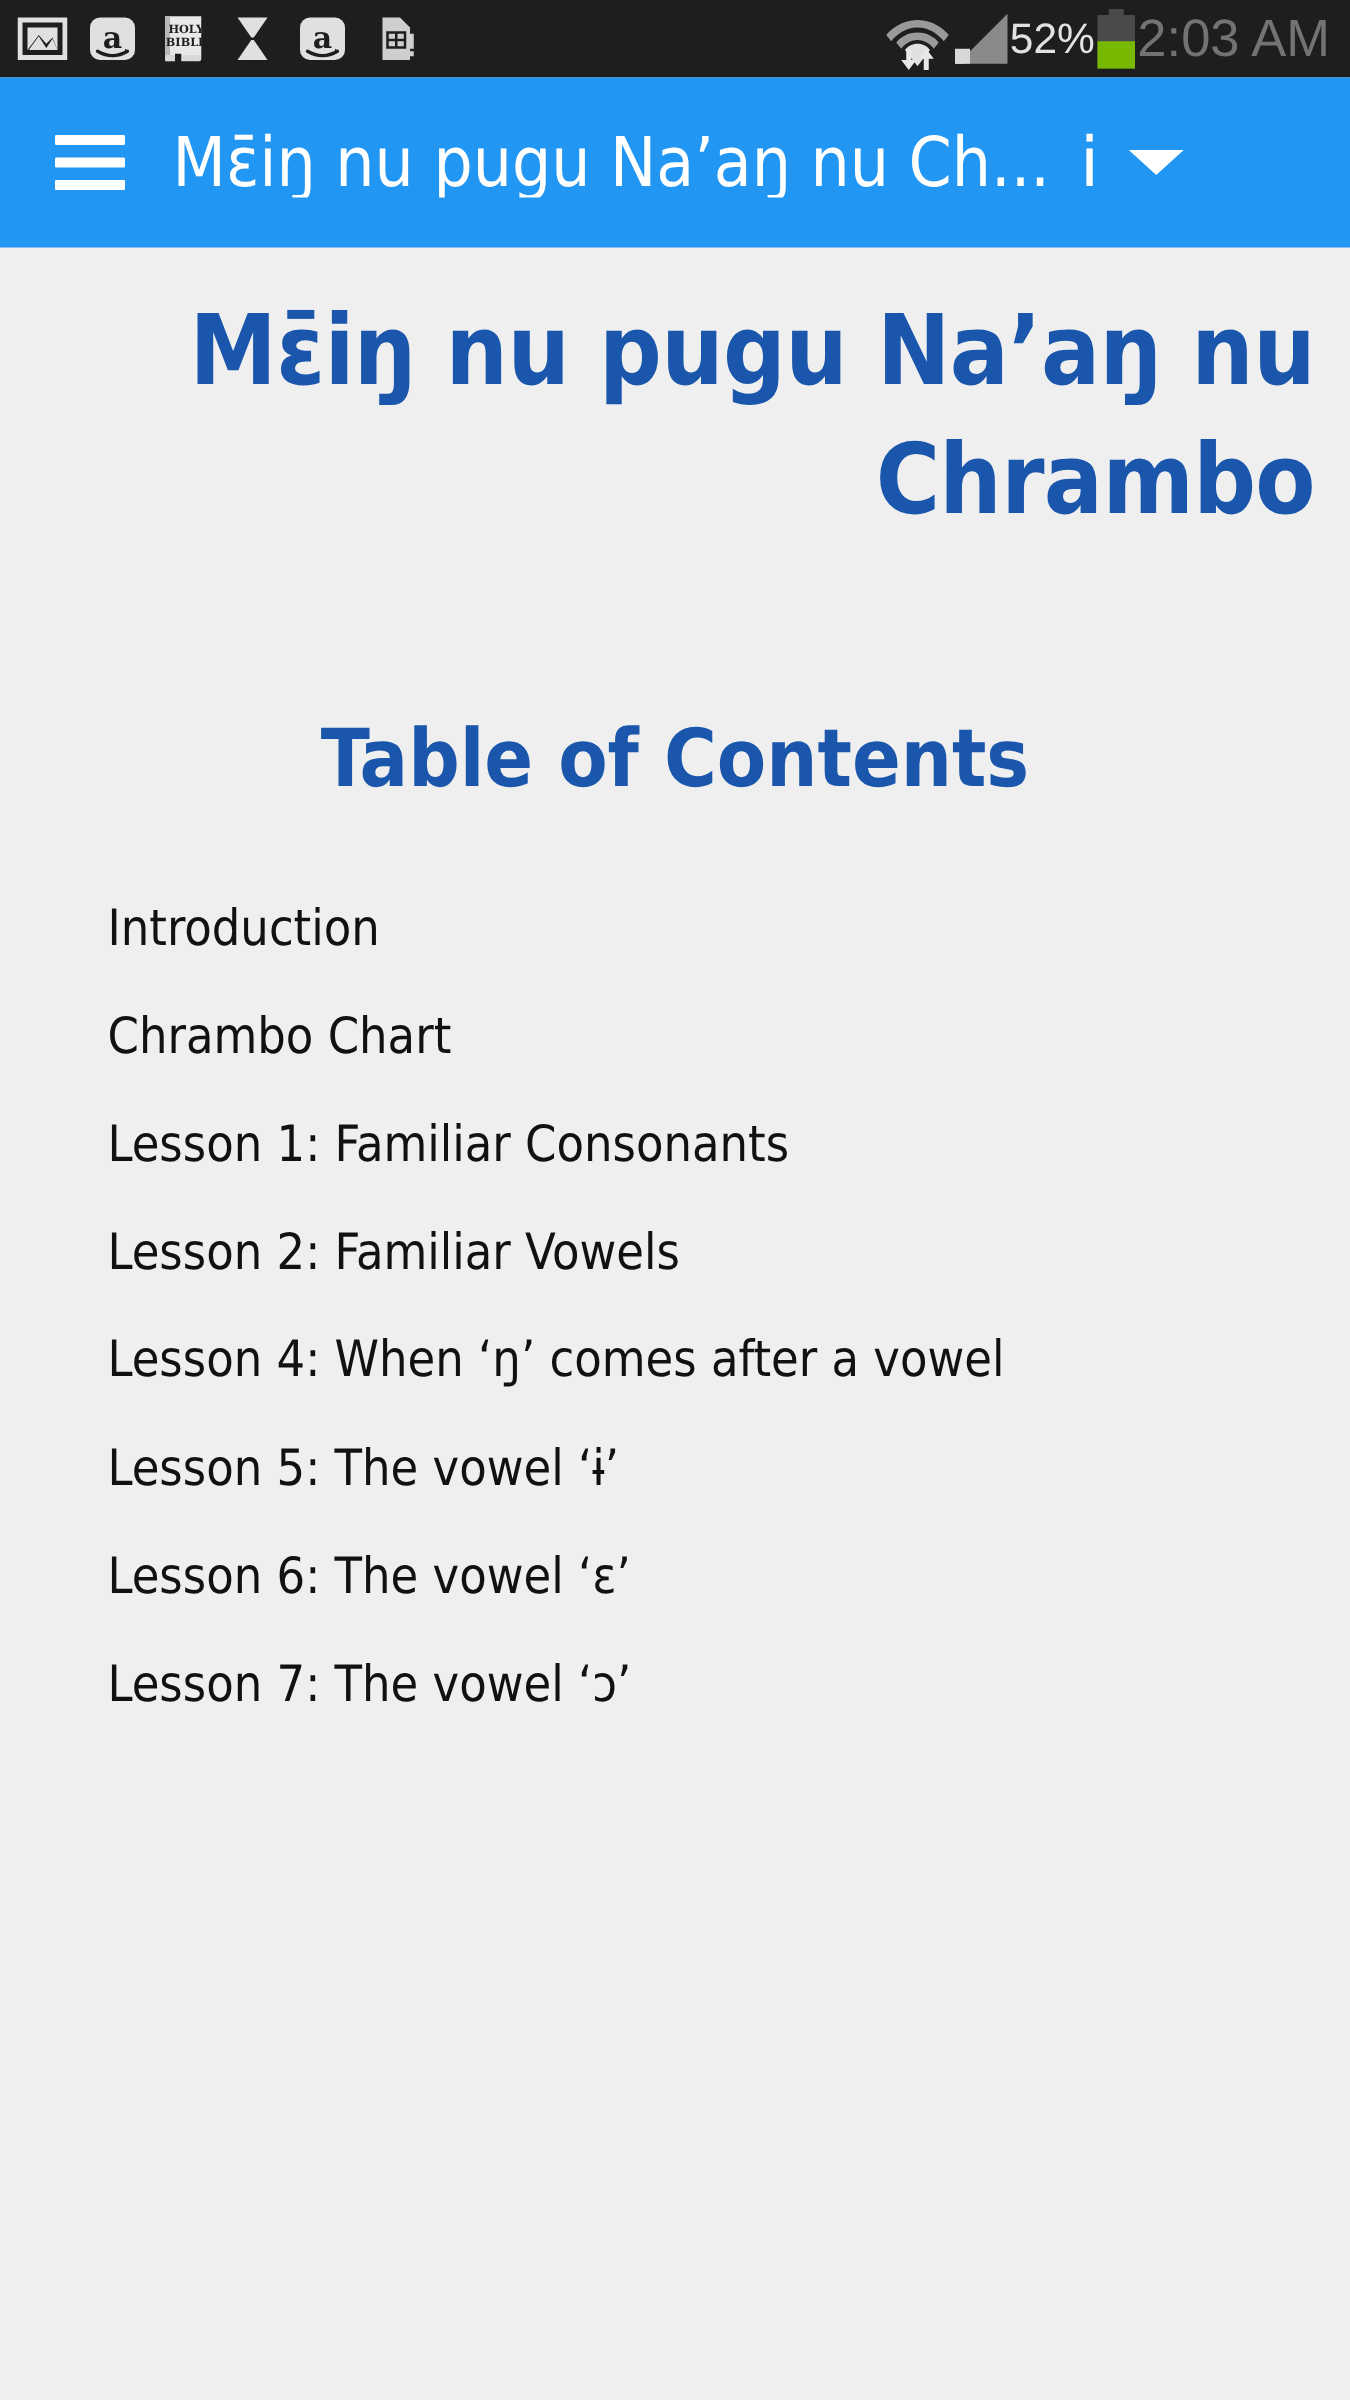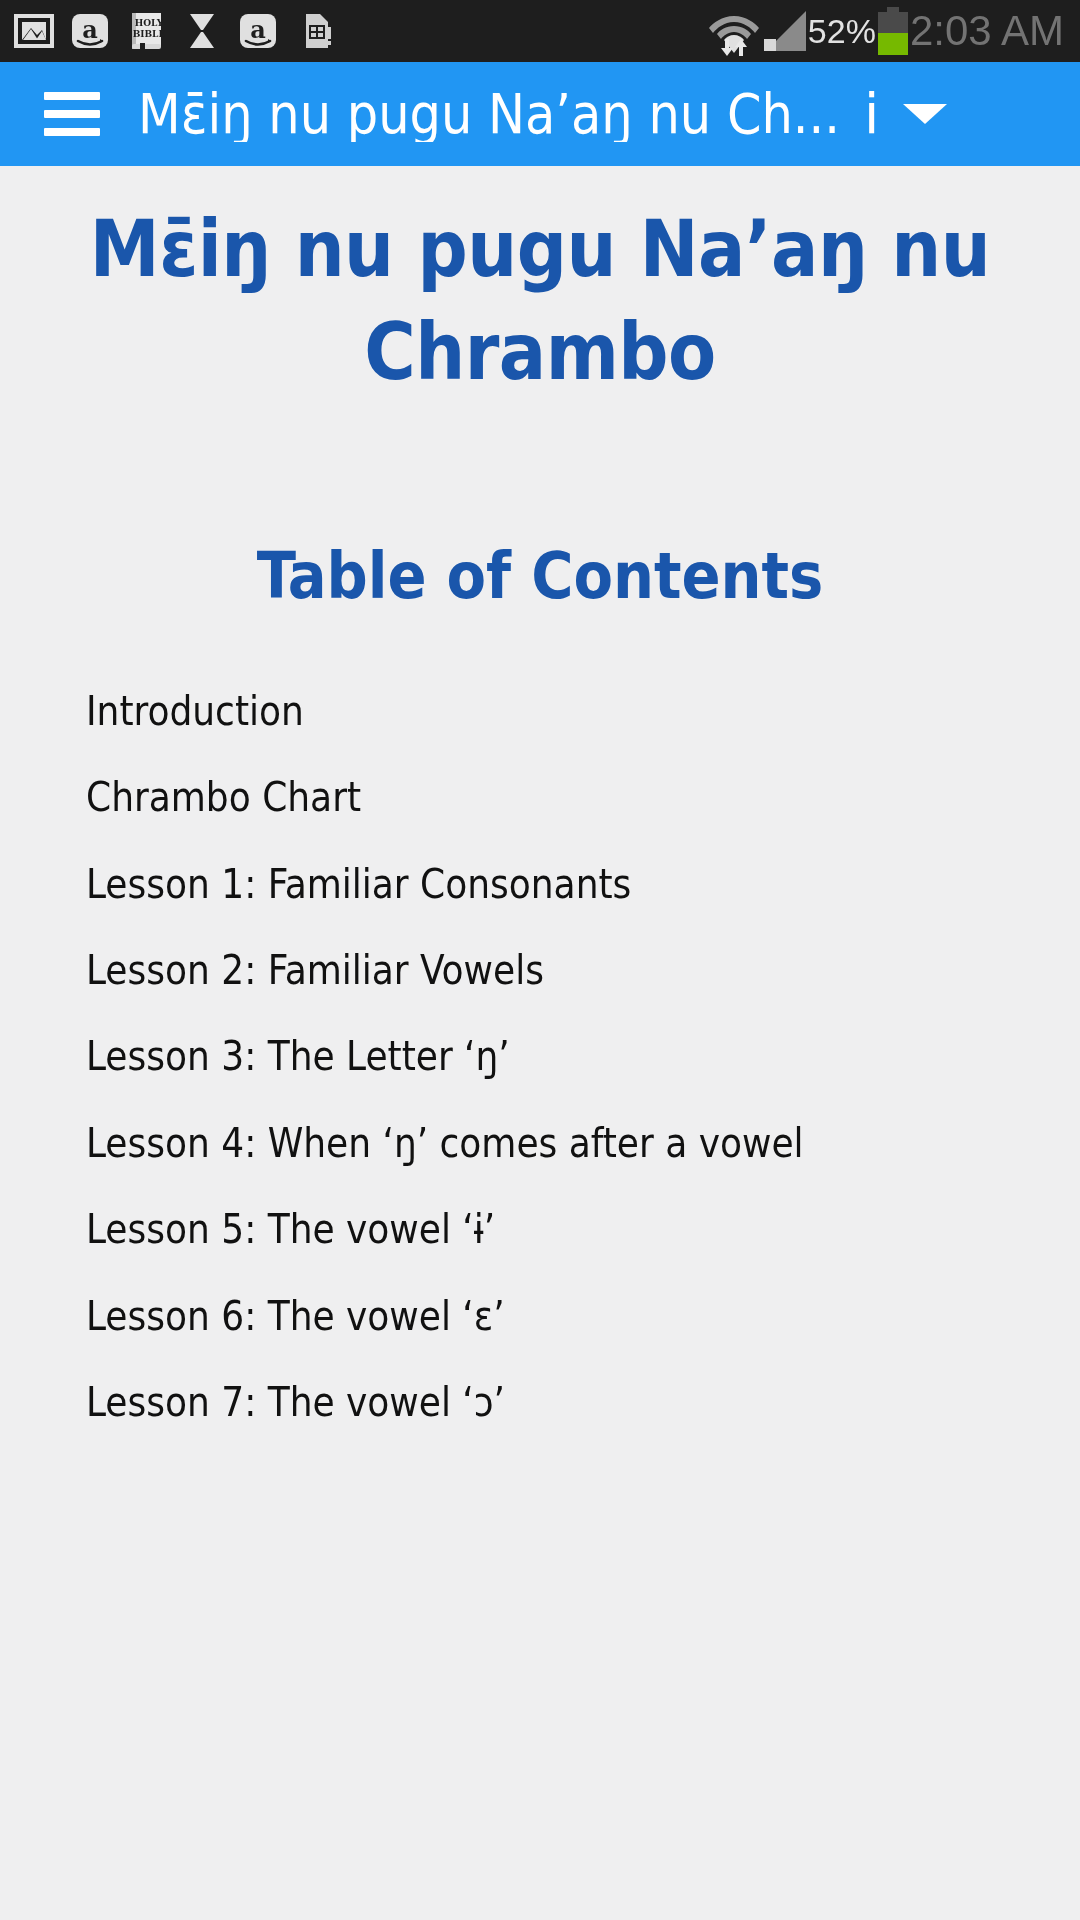--- a/index.html
+++ b/index.html
@@ -51,21 +51,21 @@
     font-size: 34px;
     line-height: 1;
     white-space: nowrap;
     font-family: "Liberation Sans", sans-serif;
   }
 
   
   #app-bar {
     position: relative;
     width: 1080px;
-    height: 104px;
+    height: 136px;
     background: #2196f3;
     display: flex;
     align-items: center;
     padding: 0 26px 0 44px;
   }
   #hamburger {
     width: 56px;
     height: 44px;
     display: flex;
     flex-direction: column;
@@ -117,21 +117,21 @@
     background: #efeff0;
     padding: 0 28px;
     overflow: hidden;
   }
 
   #doc-title {
     color: #1a56ab;
     font-weight: bold;
     font-size: 78px;
     line-height: 1.32;
-    text-align: center;
+    text-align: right;
     margin-top: 32px;
     font-family: "DejaVu Sans", sans-serif;
     font-stretch: condensed;
     letter-spacing: -0.5px;
   }
 
   #toc-heading {
     color: #1a56ab;
     font-weight: bold;
     font-size: 64px;
@@ -263,20 +263,19 @@
 
   <h1 id="doc-title">Mɛ̄iŋ nu pugu Na’aŋ nu Chrambo</h1>
 
   <h2 id="toc-heading">Table of Contents</h2>
 
   <ul id="toc-list">
     <li>Introduction</li>
     <li>Chrambo Chart</li>
     <li>Lesson 1: Familiar Consonants</li>
     <li>Lesson 2: Familiar Vowels</li>
-    <li>Lesson 3: The Letter ‘ŋ’</li>
     <li>Lesson 4: When ‘ŋ’ comes after a vowel</li>
     <li>Lesson 5: The vowel ‘ɨ’</li>
     <li>Lesson 6: The vowel ‘ɛ’</li>
     <li>Lesson 7: The vowel ‘ɔ’</li>
   </ul>
 
 </div>
 
 </body></html>

